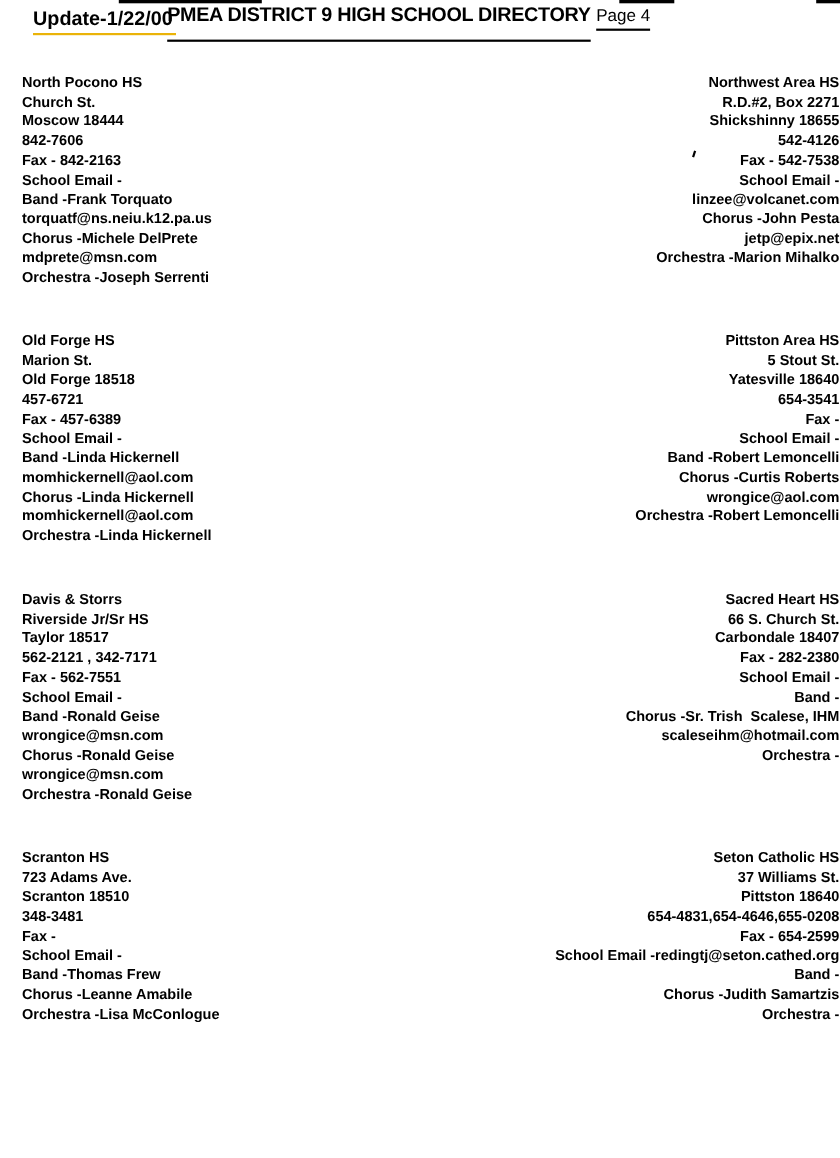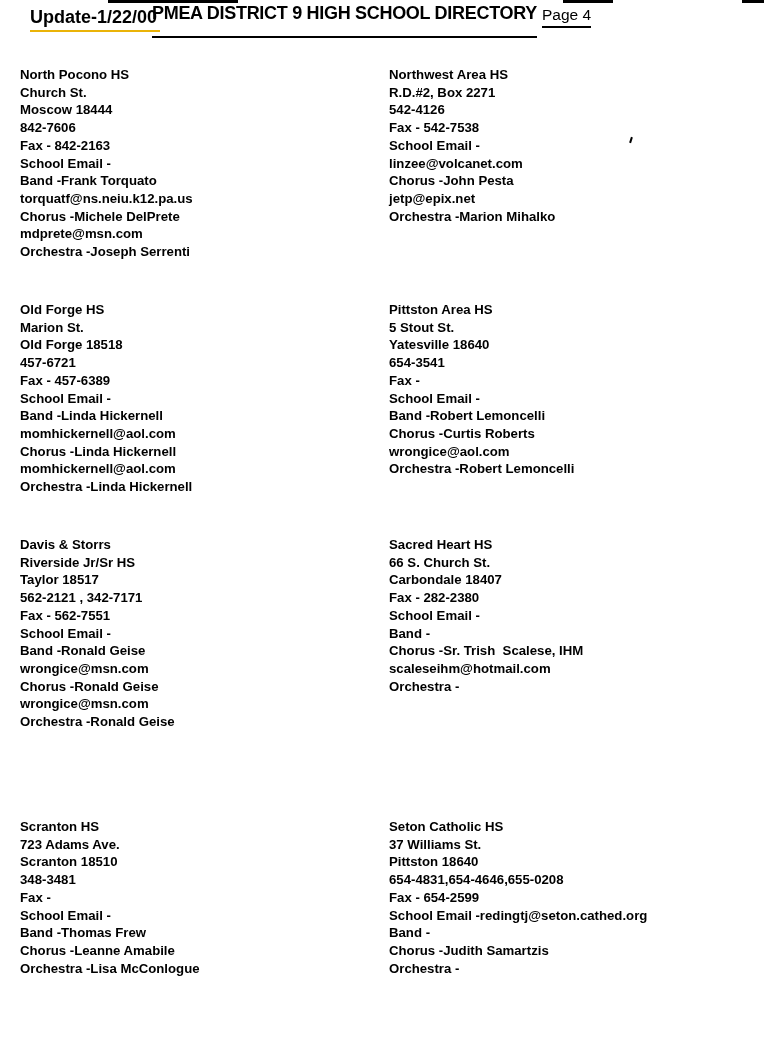--- a/index.html
+++ b/index.html
@@ -39,25 +39,25 @@
     transform: rotate(18deg);
   }
 
   .school {
     position: absolute; width: 362px;
     font-size: 13.2px; font-weight: 700;
     line-height: 17.7px;
   }
   .school .ln { white-space: pre; }
   .c0 { left: 20px; }
-  .c1 { left: 389px; }
+  .c1 { left: 401px; text-align: right; }
   .r0 { top: 66px; }
   .r1 { top: 301px; }
   .r2 { top: 536px; }
-  .r3 { top: 771px; margin-top: 47px; }
+  .r3 { top: 771px; }
 </style>
 </head>
 <body>
 
 <div class="artifact a1"></div>
 <div class="artifact a2"></div>
 <div class="artifact a3"></div>
 
 <div class="hdr-update">Update-1/22/00</div>
 <div class="hdr-title">PMEA DISTRICT 9 HIGH SCHOOL DIRECTORY</div>
@@ -75,20 +75,21 @@
   <div class="ln">Band -Frank Torquato</div>
   <div class="ln">torquatf@ns.neiu.k12.pa.us</div>
   <div class="ln">Chorus -Michele DelPrete</div>
   <div class="ln">mdprete@msn.com</div>
   <div class="ln">Orchestra -Joseph Serrenti</div>
 </div>
 
 <div class="school r0 c1">
   <div class="ln">Northwest Area HS</div>
   <div class="ln">R.D.#2, Box 2271</div>
+  <div class="ln">Shickshinny 18655</div>
   <div class="ln">542-4126</div>
   <div class="ln">Fax - 542-7538</div>
   <div class="ln">School Email -</div>
   <div class="ln">linzee@volcanet.com</div>
   <div class="ln">Chorus -John Pesta</div>
   <div class="ln">jetp@epix.net</div>
   <div class="ln">Orchestra -Marion Mihalko</div>
 </div>
 
 <div class="school r1 c0">

